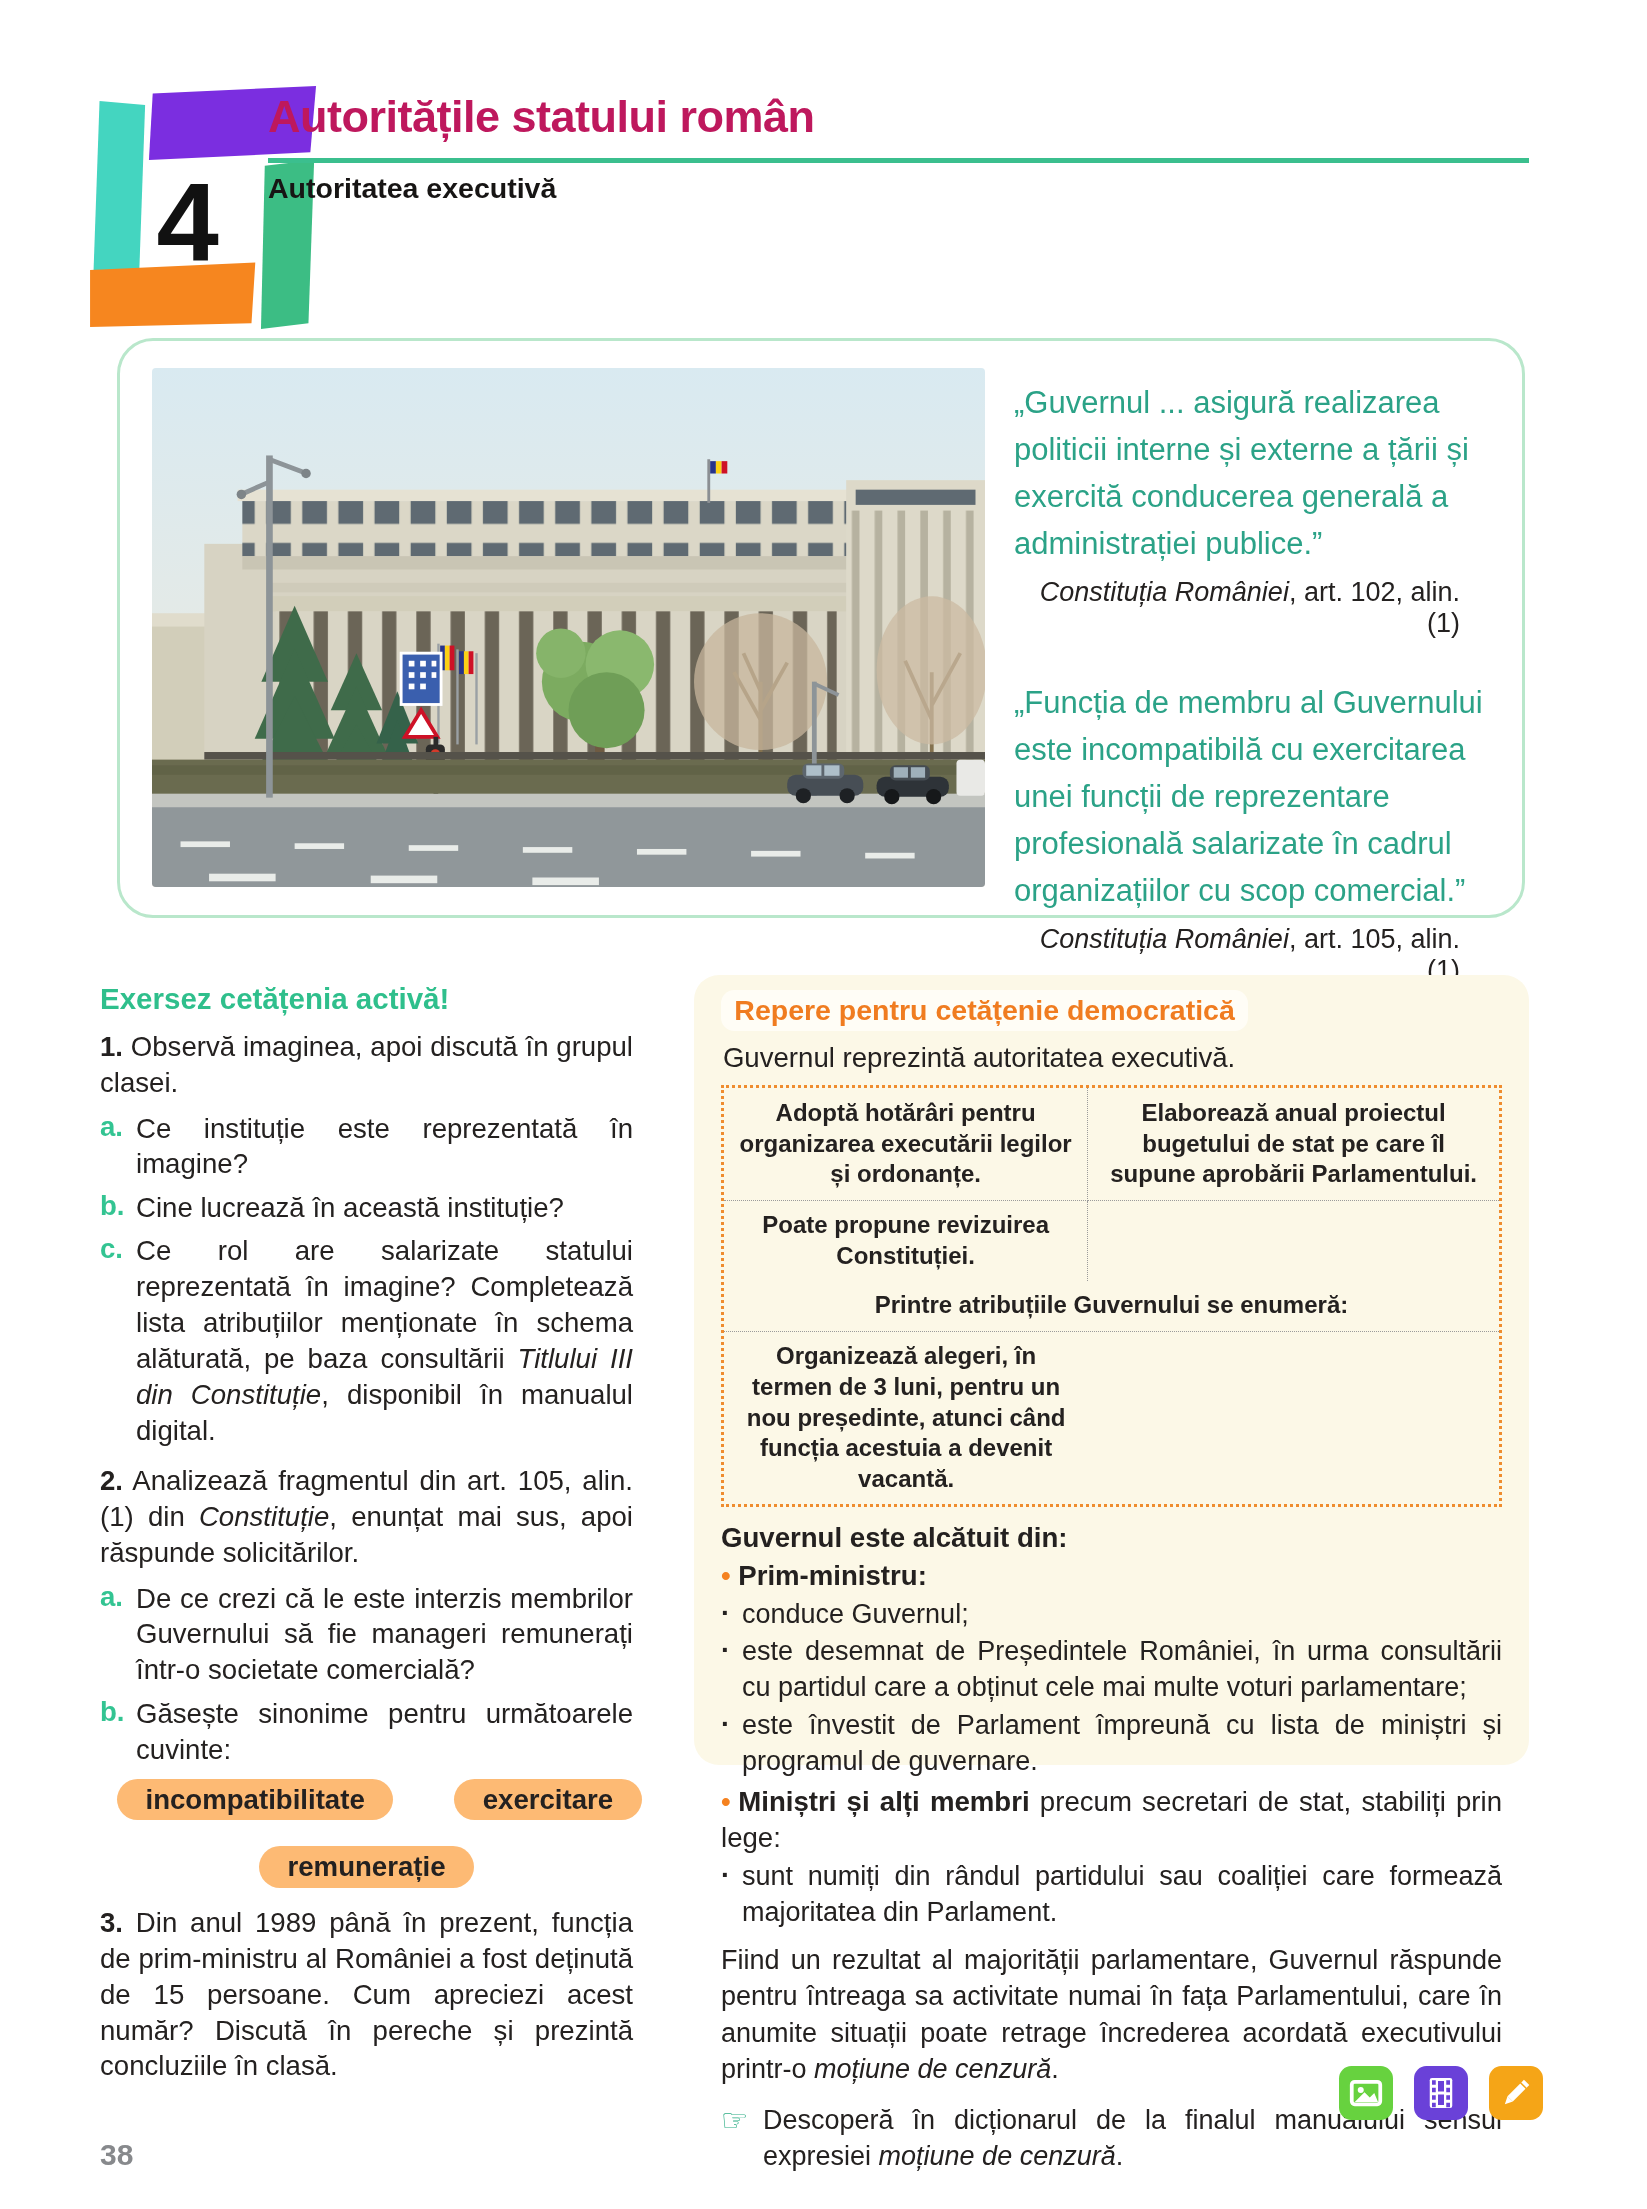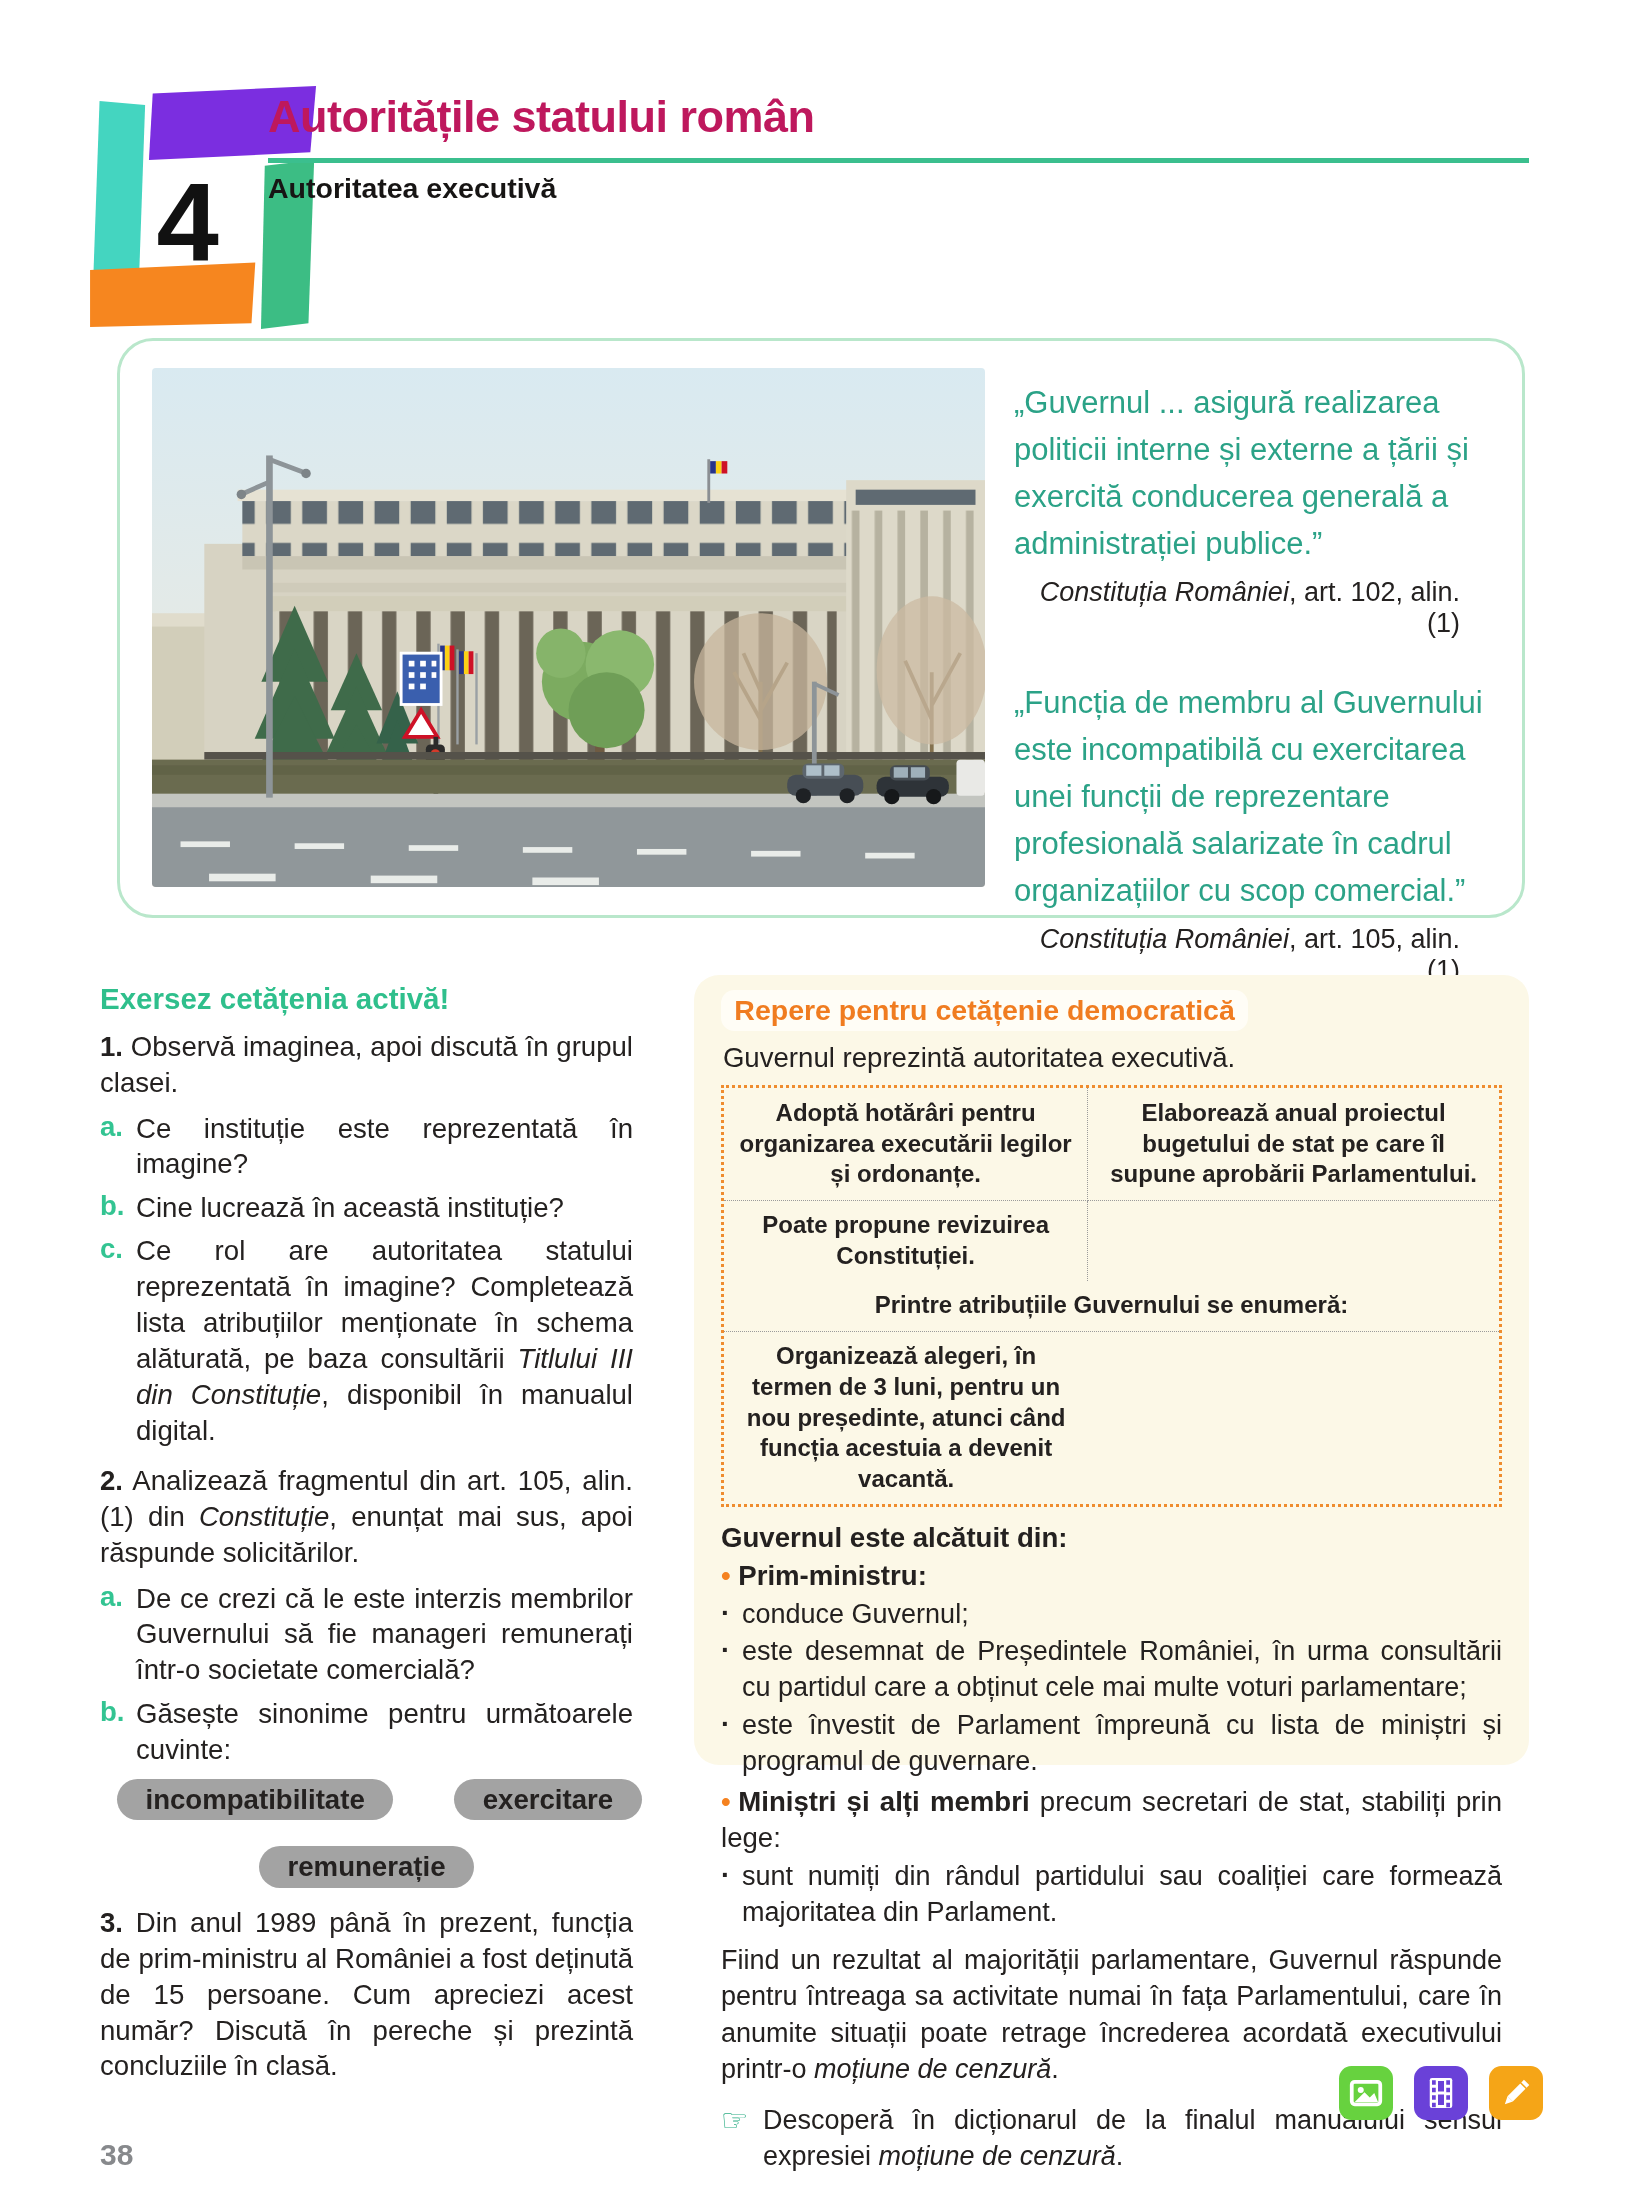--- a/index.html
+++ b/index.html
@@ -27,21 +27,21 @@
   .left-col{position:absolute;left:100px;top:982px;width:533px;}
   .left-title{margin:0 0 13.3px 0;font-size:29.5px;font-weight:800;color:#2fbf8c;}
   .num-item{margin:0 0 9.5px 0;font-size:27.6px;line-height:1.3;text-align:justify;}
   .num-item b{font-weight:800;}
   .let-item{display:flex;margin:0 0 7.6px 0;}
   .let-item .letter{flex:0 0 36px;font-size:27.6px;font-weight:800;color:#33c492;}
   .let-item p{margin:0;flex:1;font-size:27.6px;line-height:1.3;text-align:justify;}
   .pills{margin:11.4px 0 17px 0;}
   .pill-row1{display:flex;gap:61px;padding-left:17px;}
   .pill-row2{display:flex;justify-content:center;margin-top:26px;}
-  .pill{display:inline-block;background:#a3a3a3;border-radius:25px;padding:4.8px 28.5px;
+  .pill{display:inline-block;background:#fdba74;border-radius:25px;padding:4.8px 28.5px;
         font-size:27.6px;font-weight:600;color:#242120;}
   .page-num{position:absolute;left:100px;top:2138px;font-size:30px;font-weight:800;color:#87898c;}
 
   
   .right-panel{position:absolute;left:694px;top:975px;width:835px;height:790px;
                background:#fcf8e7;border-radius:25px;box-sizing:border-box;padding:15px 27px 23px 27px;}
   .panel-title{display:inline-block;margin:0;padding:3.8px 13.3px;border-radius:13.3px;
                background:#fffdf6;font-size:28.5px;font-weight:800;color:#f07c20;}
   .panel-intro{margin:11.4px 0 11.4px 1.9px;font-size:27.6px;color:#242120;}
   .schema{border:3.8px dotted #ef8c2e;display:grid;grid-template-columns:47% 53%;
@@ -244,21 +244,21 @@
     <div class="let-item">
       <span class="letter">a.</span>
       <p>Ce instituție este reprezentată în imagine?</p>
     </div>
     <div class="let-item">
       <span class="letter">b.</span>
       <p>Cine lucrează în această instituție?</p>
     </div>
     <div class="let-item">
       <span class="letter">c.</span>
-      <p><span>Ce rol are autoritatea statului reprezentată în imagine? Completează lista atribuțiilor menționate în schema alăturată, pe baza consultării </span><i>Titlului III din Constituție</i><span>, disponibil în manualul digital.</span></p>
+      <p><span>Ce rol are salarizate statului reprezentată în imagine? Completează lista atribuțiilor menționate în schema alăturată, pe baza consultării </span><i>Titlului III din Constituție</i><span>, disponibil în manualul digital.</span></p>
     </div>
 
     <p class="num-item" style="margin-top:15px"><b>2.</b> <span>Analizează fragmentul din art. 105, alin. (1) din </span><i>Constituție</i><span>, enunțat mai sus, apoi răspunde solicitărilor.</span></p>
 
     <div class="let-item">
       <span class="letter">a.</span>
       <p>De ce crezi că le este interzis membrilor Guvernului să fie manageri remunerați într-o societate comercială?</p>
     </div>
     <div class="let-item">
       <span class="letter">b.</span>

